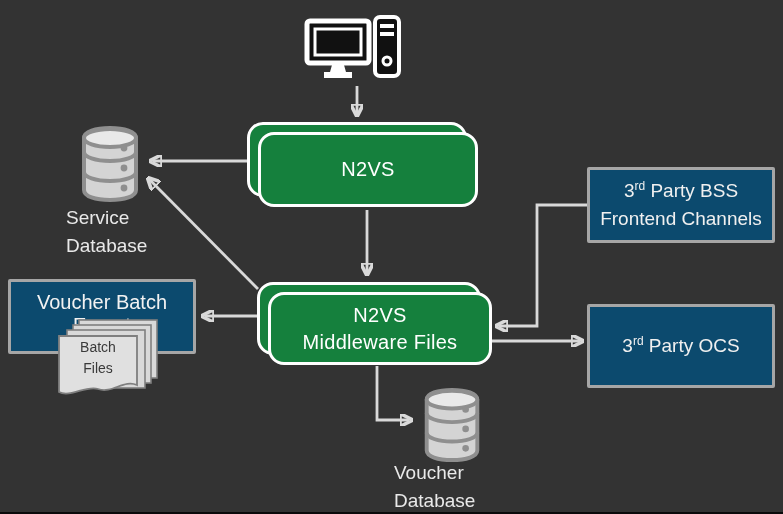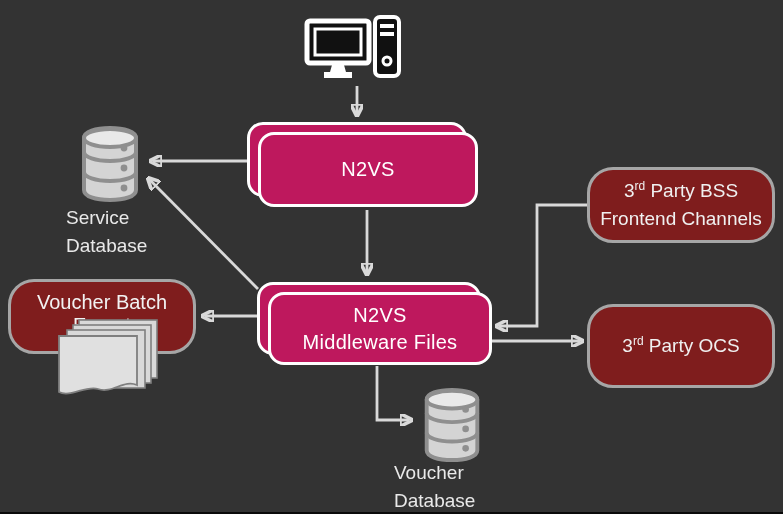--- a/index.html
+++ b/index.html
@@ -13,38 +13,38 @@
   #canvas::after{content:"";position:absolute;left:0;right:0;bottom:0;height:2px;background:#0a0a0a;}
   svg{display:block;}
 
   
   #connectors{position:absolute;left:0;top:0;z-index:1;}
   #connectors path{stroke:#d9d9d9;stroke-width:2.8;fill:none;}
 
   
   .orange-box{
     position:absolute;box-sizing:border-box;
-    background:#be185d;
+    background:#15803d;
     border:3px solid #ffffff;
     border-radius:16px;
     z-index:3;
   }
   .orange-box.front{
     display:flex;flex-direction:column;align-items:center;justify-content:center;
     color:#ffffff;font-size:20px;line-height:27px;text-align:center;
     letter-spacing:0.3px;
     z-index:4;
   }
 
   
   .gray-box{
     position:absolute;box-sizing:border-box;
-    background:#7f1d1d;
+    background:#0c4a6e;
     border:3px solid #a6a6a6;
-    border-radius:26px;
+    border-radius:2px;
     color:#f0f0f0;
     z-index:3;
   }
   .gray-box.centered{
     display:flex;flex-direction:column;align-items:center;justify-content:center;
     font-size:19px;line-height:28px;text-align:center;
   }
   .gray-box sup{font-size:12px;line-height:0;}
 
   .export-title{
@@ -134,20 +134,24 @@
 
   <div class="gray-box" style="left:8px;top:279px;width:188px;height:75px">
     <div class="export-title">Voucher Batch Export</div>
   </div>
   <svg id="batch-files-icon" class="icon-svg" style="left:55px;top:318px" width="105" height="86" viewBox="0 0 105 86">
     <rect x="24" y="2" width="78" height="58" fill="#d9d9d9" stroke="#7f7f7f" stroke-width="1.6"></rect>
     <rect x="18" y="7" width="78" height="58" fill="#d9d9d9" stroke="#7f7f7f" stroke-width="1.6"></rect>
     <rect x="12" y="12" width="78" height="58" fill="#d9d9d9" stroke="#7f7f7f" stroke-width="1.6"></rect>
     <path d="M4,18 L82,18 L82,67 C69,61 57,76 43,71 C31,67 15,80 4,74 Z" fill="#e0e0e0" stroke="#7f7f7f" stroke-width="1.8"></path>
   </svg>
+  <div class="doc-text" style="left:59px;top:337px">
+    <div>Batch</div>
+    <div>Files</div>
+  </div>
 
   <div class="gray-box centered" style="left:587px;top:167px;width:188px;height:76px">
     <div><span>3</span><sup>rd</sup><span> Party BSS</span></div>
     <div>Frontend Channels</div>
   </div>
 
   <div class="gray-box centered" style="left:587px;top:304px;width:188px;height:84px">
     <div><span>3</span><sup>rd</sup><span> Party OCS</span></div>
   </div>
 

